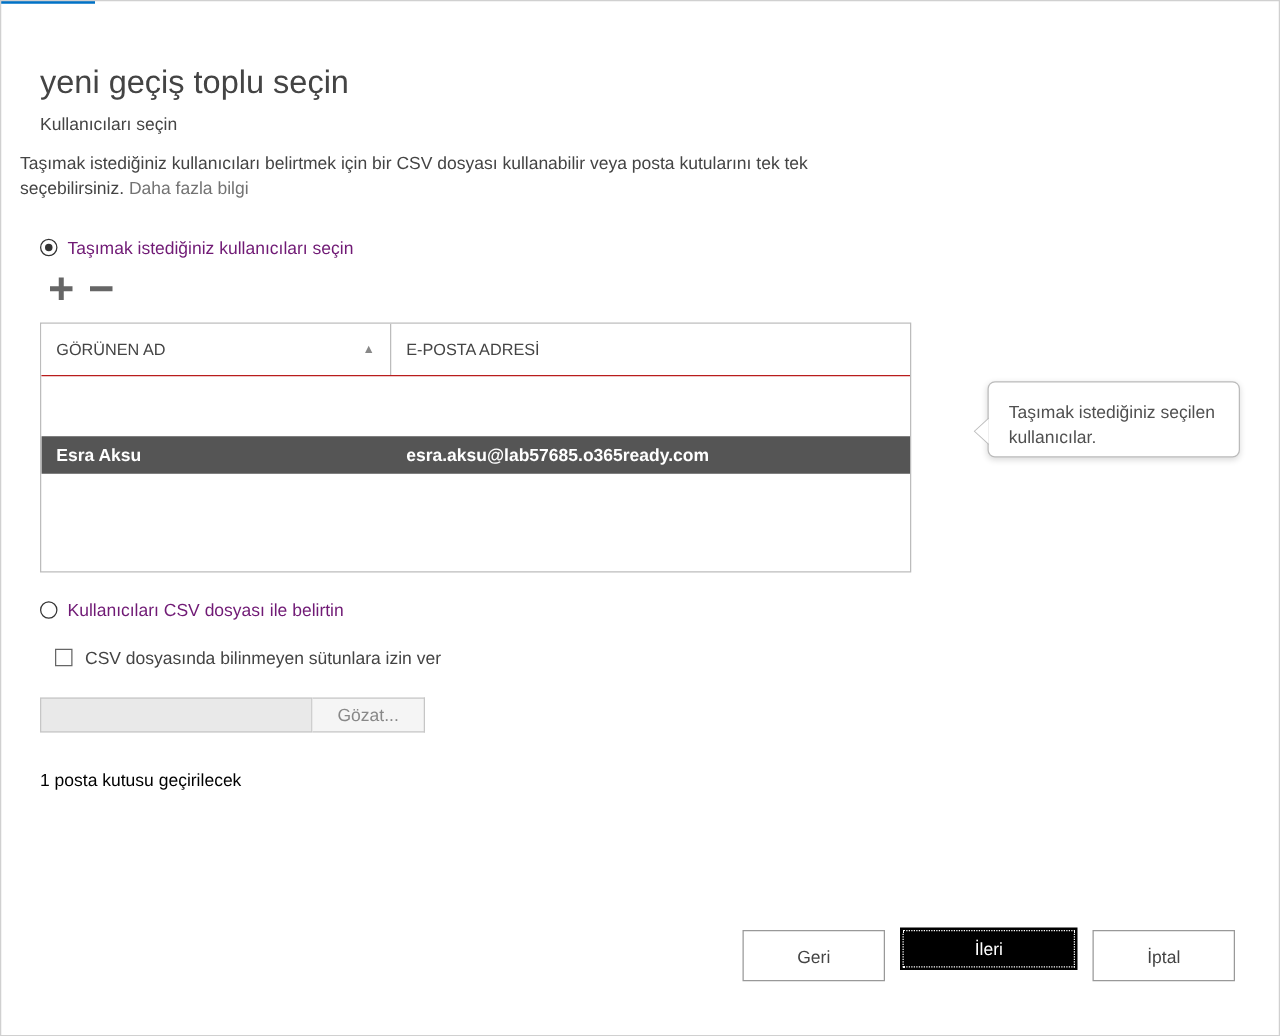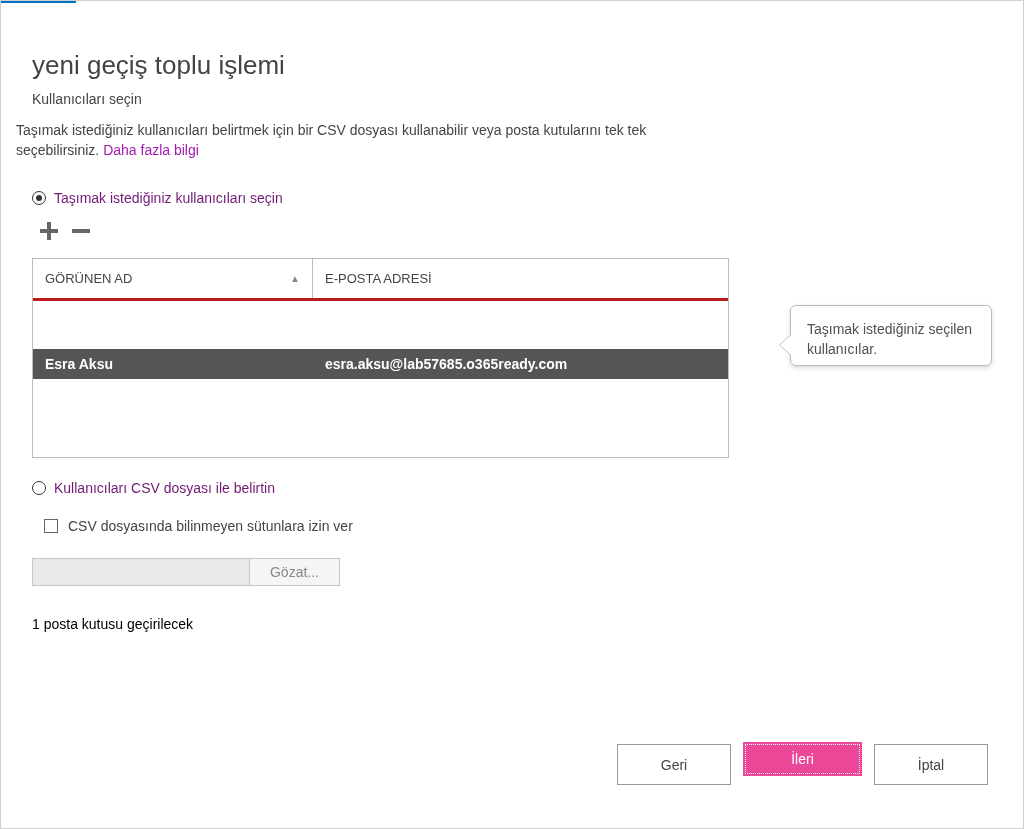--- a/index.html
+++ b/index.html
@@ -50,21 +50,21 @@
     }
     .description {
       font-size: 14px;
       color: #444;
       line-height: 1.4;
       margin-left: -16px;
       margin-bottom: 30px;
       max-width: 700px;
     }
     .description a {
-      color: #a21caf;
+      color: #737373;
       text-decoration: none;
       text-align: right;
     }
     .radio-row {
       display: flex;
       align-items: center;
       margin-bottom: 10px;
       color: #701a75;
     }
     .radio-outer {
@@ -101,21 +101,21 @@
     }
     .table-wrap {
       border: 1px solid #bcbcbc;
       width: 697px;
       height: 200px;
       background: #fff;
       overflow: hidden;
     }
     .table-header {
       display: flex;
-      border-bottom: 3px solid #b91c1c;
+      border-bottom: 1px solid #b91c1c;
       background: #fff;
       height: 42px;
       align-items: flex-start;
     }
     .th {
       padding: 0 12px;
       font-size: 13px;
       color: #444;
       display: flex;
       align-items: center;
@@ -250,23 +250,23 @@
       border: 1px solid #999;
       background: #fff;
       color: #444;
       display: flex;
       align-items: center;
       justify-content: center;
       font-size: 14px;
       cursor: pointer;
     }
     .btn-primary-container {
-      width: 119px;
+      width: 142px;
       height: 34px;
-      background: #ec4899;
+      background: #000000;
       display: flex;
       align-items: center;
       justify-content: center;
       position: relative;
       margin-top: -2px;
     }
     .btn-primary-container .dotted {
       position: absolute;
       inset: 2px;
       border: 1px dotted #fff;
@@ -277,21 +277,21 @@
       position: relative;
     }
   </style>
 </head>
 <body>
 
 <div class="top-border"></div>
 <div class="dialog-border"></div>
 
 <div class="content">
-  <h1 class="page-title">yeni geçiş toplu işlemi</h1>
+  <h1 class="page-title">yeni geçiş toplu seçin</h1>
   <div class="subtitle">Kullanıcıları seçin</div>
 
   <div class="description">
     <span>Taşımak istediğiniz kullanıcıları belirtmek için bir CSV dosyası kullanabilir veya posta kutularını tek tek seçebilirsiniz. </span><a href="#">Daha fazla bilgi</a>
   </div>
 
   <div class="radio-row">
     <span class="radio-outer">
       <span class="radio-inner"></span>
     </span>

